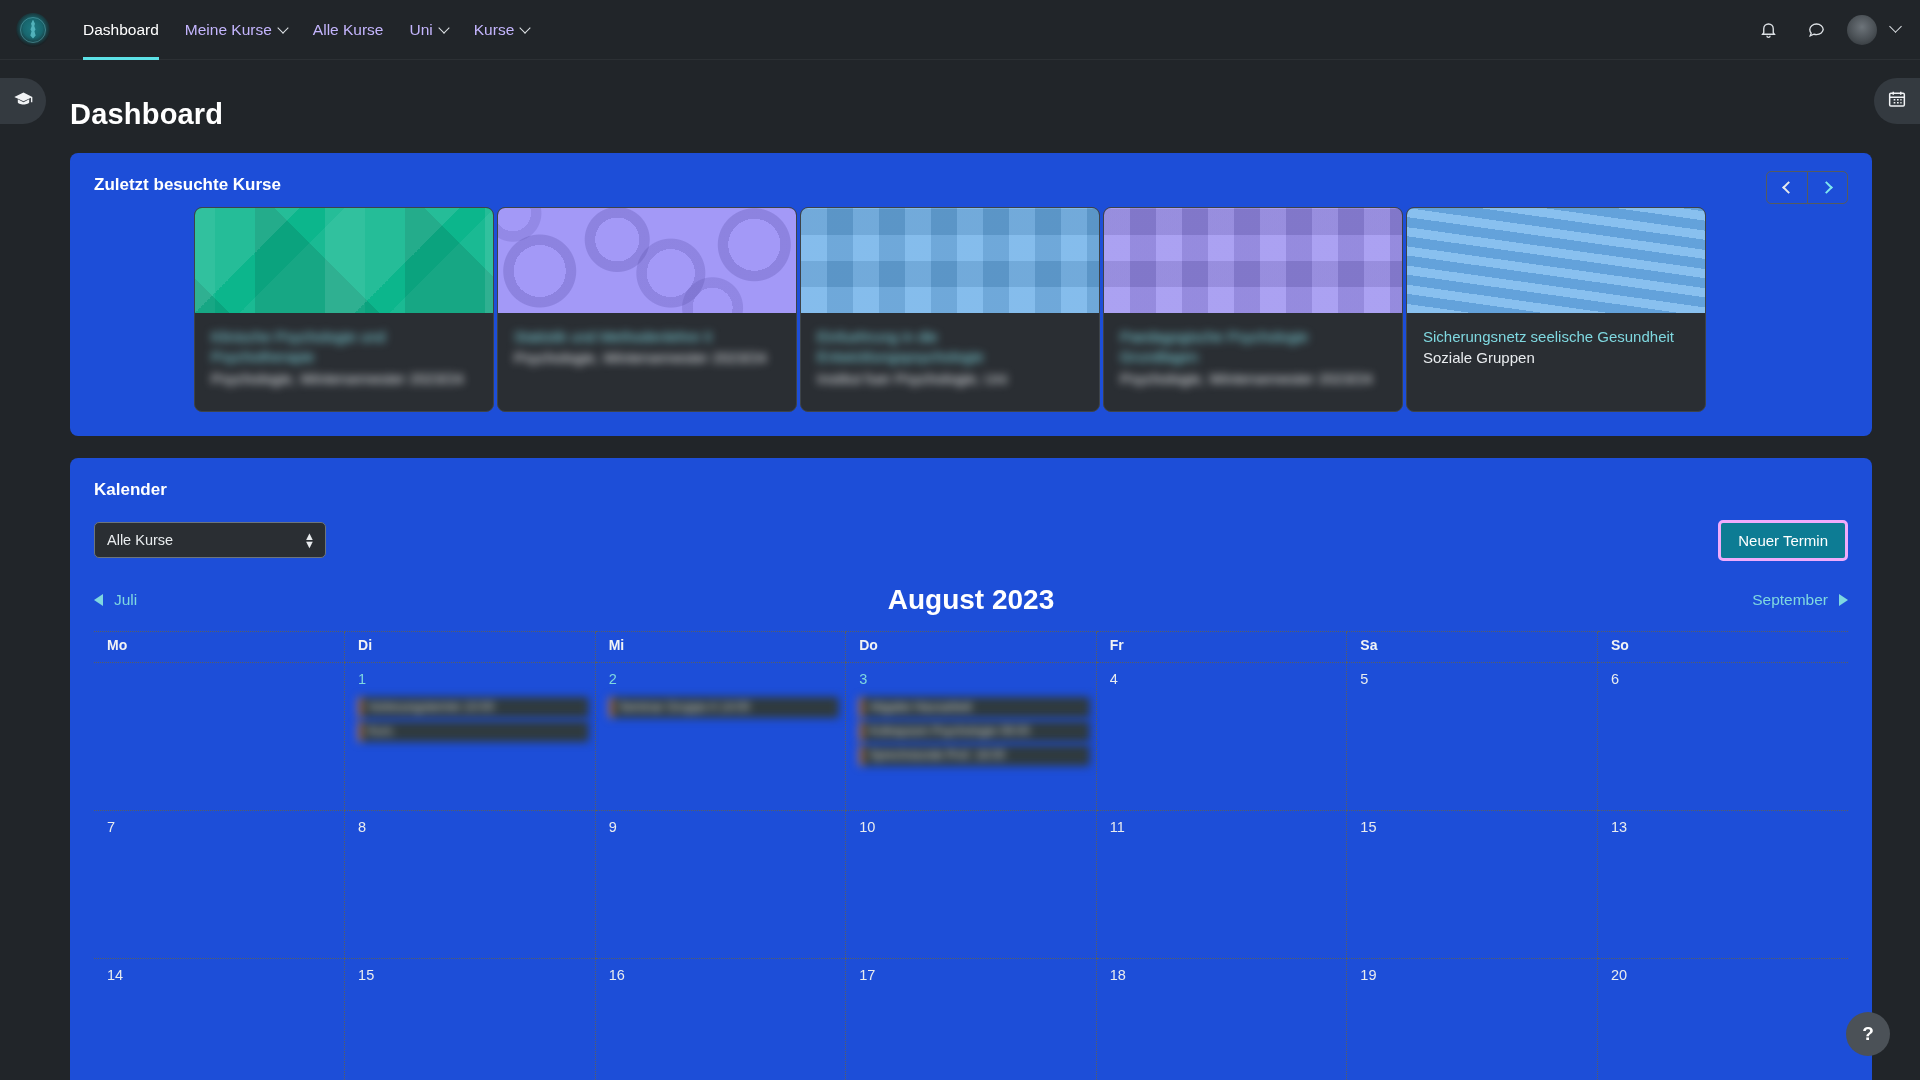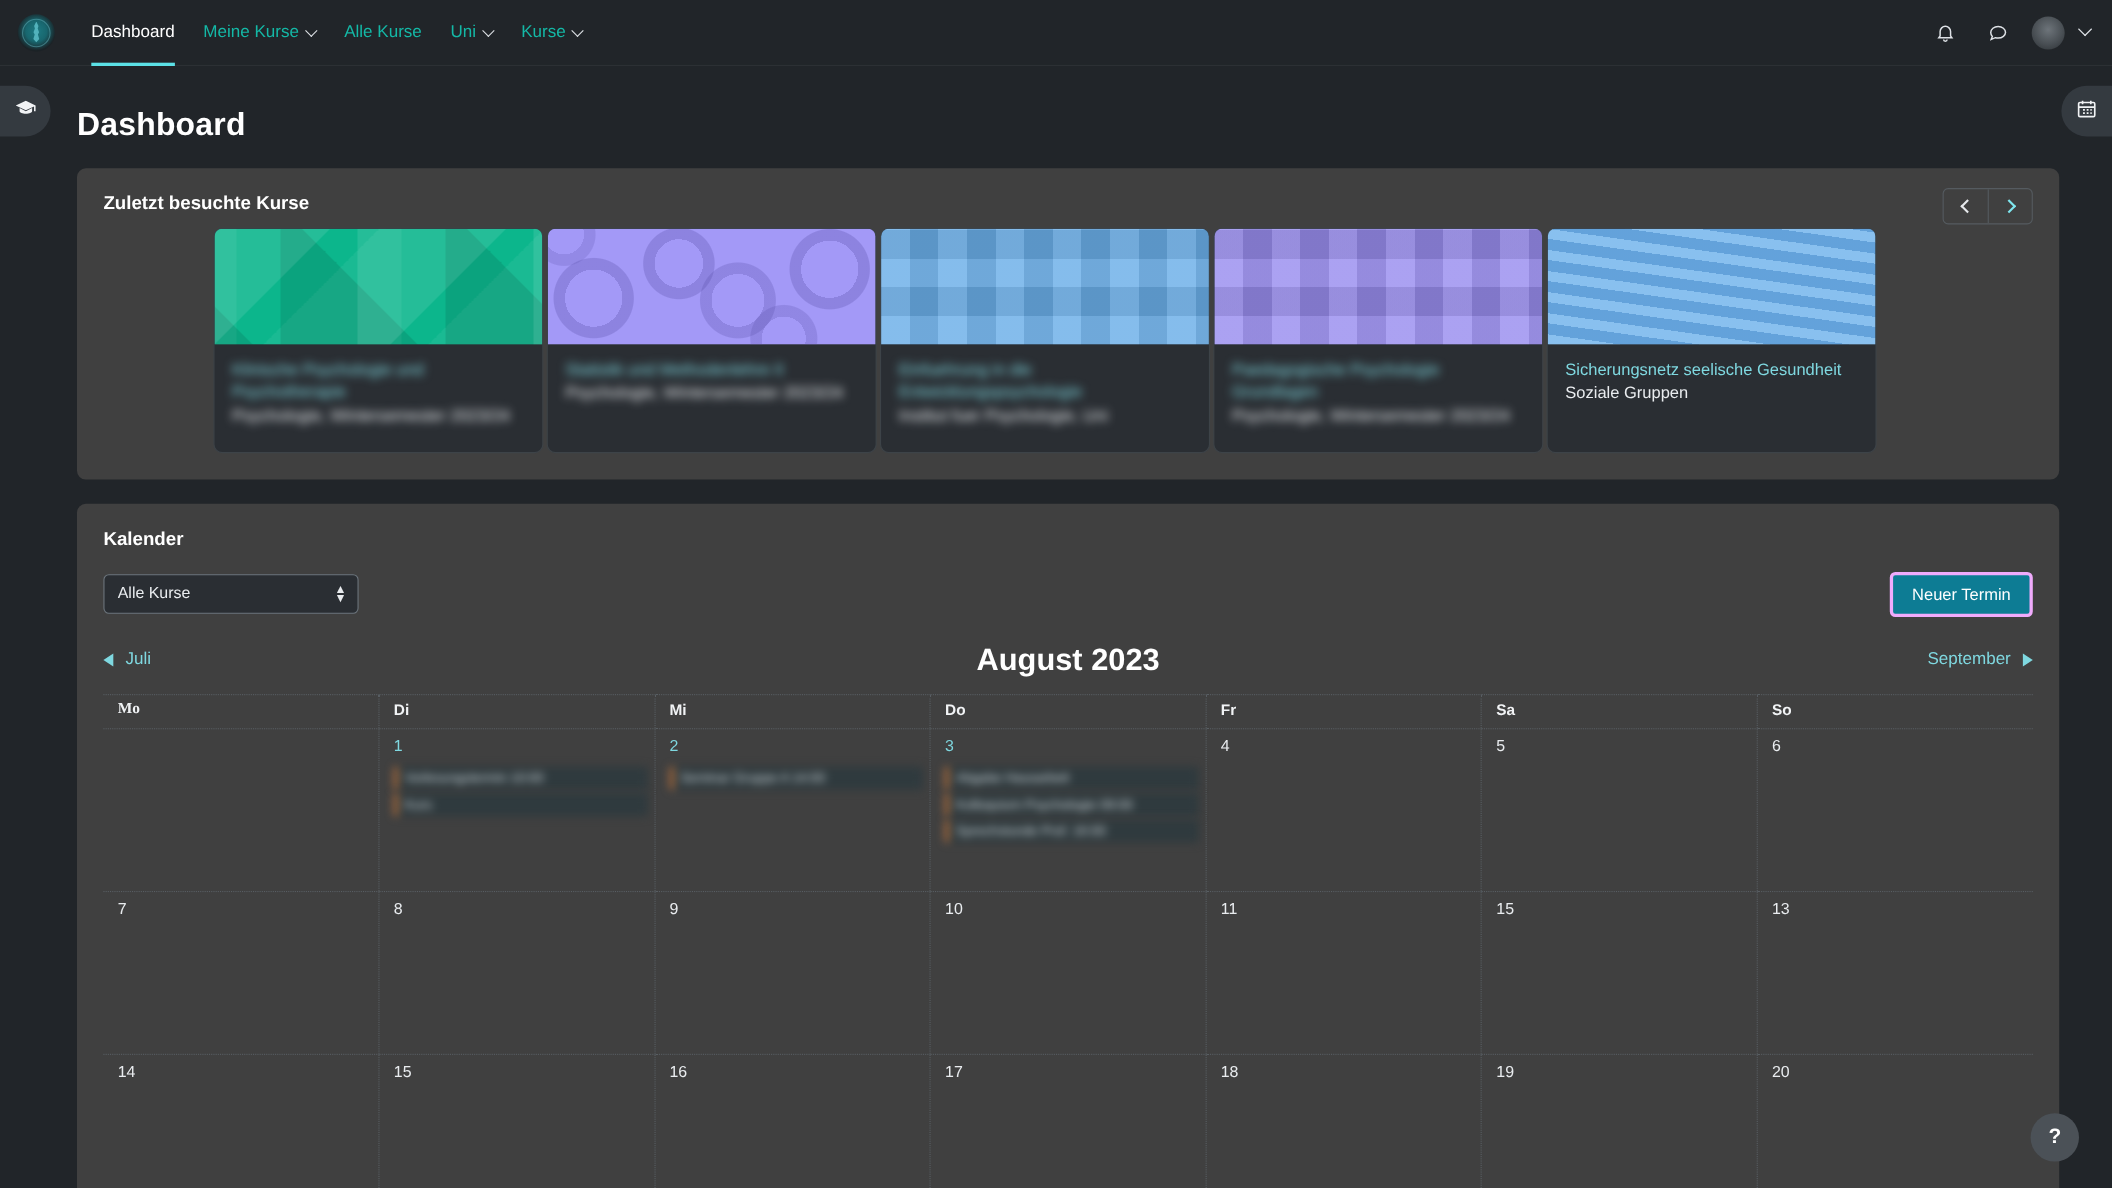--- a/index.html
+++ b/index.html
@@ -37,21 +37,21 @@
     width: 9px; height: 19px;
     background: #5fc5cf;
     clip-path: polygon(50% 0%, 72% 22%, 64% 34%, 78% 52%, 66% 62%, 80% 84%, 50% 100%, 20% 84%, 34% 62%, 22% 52%, 36% 34%, 28% 22%);
     opacity: .85;
   }
   .nav-links { display: flex; align-items: center; height: 60px; }
   .nav-item {
     position: relative;
     height: 60px; display: flex; align-items: center;
     padding: 0 13px;
-    font-size: 15.5px; color: #14b8a6;
+    font-size: 15.5px; color: #c4b5fd;
     white-space: nowrap; cursor: pointer;
   }
   .nav-item.active { color: #fff; }
   .nav-item.active::after {
     content: ""; position: absolute; left: 13px; right: 13px; bottom: 0;
     height: 3px; background: #5ce1e6;
   }
   .caret {
     display: inline-block; margin-left: 7px;
     width: 8px; height: 8px;
@@ -94,21 +94,21 @@
 
   
   .page { position: absolute; top: 60px; left: 0; right: 0; bottom: 0; overflow: hidden; }
   .page-title {
     font-size: 29px; font-weight: bold; color: #fff;
     margin: 38px 0 0 70px; letter-spacing: .2px;
   }
 
   .card-block {
     margin: 22px 48px 0 70px;
-    background: #404040;
+    background: #1d4ed8;
     border-radius: 8px;
     padding: 22px 24px 24px 24px;
     position: relative;
   }
   .block-title { font-size: 17px; font-weight: bold; color: #fff; }
 
   
   .carousel-nav {
     position: absolute; top: 18px; right: 24px;
     display: flex;
@@ -232,21 +232,21 @@
 
   .cal-table { width: 100%; border-collapse: collapse; margin-top: 18px; table-layout: fixed; }
   .cal-table th {
     text-align: left;
     font-size: 14px; font-weight: bold; color: #f1f3f5;
     padding: 5px 0 9px 13px;
     border-top: 1px dotted #585e63;
     border-bottom: 1px dotted #585e63;
     border-left: 1px dotted #585e63;
   }
-  .cal-table th:first-child { border-left: none; font-family: Liberation Serif, serif; }
+  .cal-table th:first-child { border-left: none; }
   .cal-table td {
     vertical-align: top;
     height: 148px;
     border-bottom: 1px dotted #585e63;
     border-left: 1px dotted #585e63;
     padding: 8px 6px 6px 13px;
   }
   .cal-table td:first-child { border-left: none; }
   .day-num { font-size: 14.5px; color: #e9ecef; }
   .day-num.has-events { color: #7fd8e0; }

